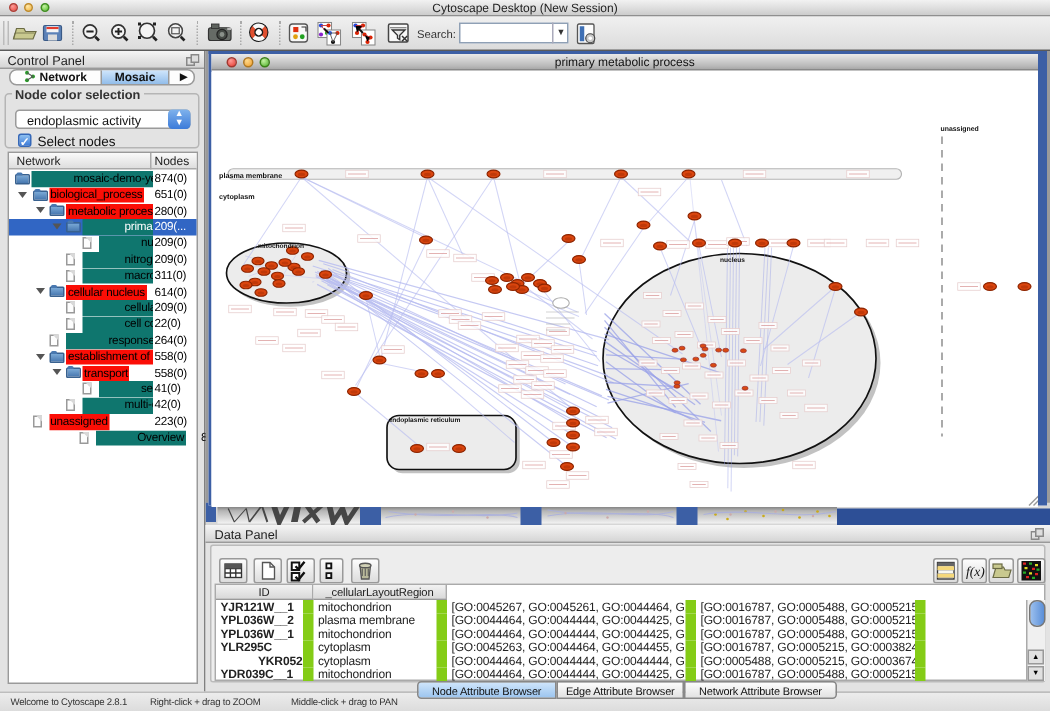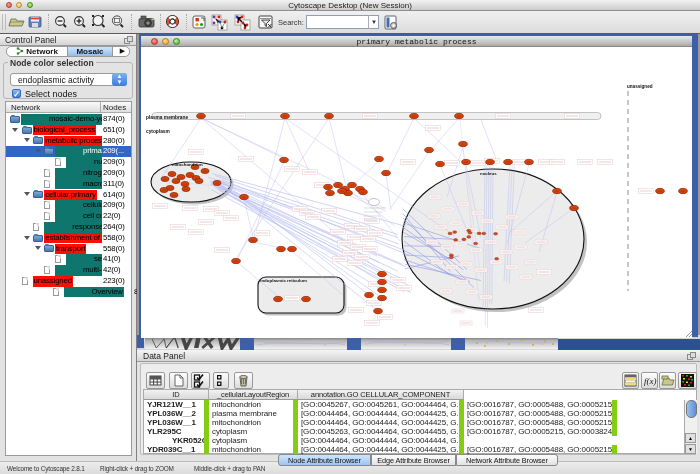--- a/index.html
+++ b/index.html
@@ -45,31 +45,31 @@
 .fold:before{content:"";position:absolute;left:0px;top:-2px;width:4px;height:2px;background:#4878b0;border-radius:1px 1px 0 0;}
 .page{position:absolute;top:0.8px;width:6px;height:8px;background:#fdfdfd;border:1px solid #999;}.page:before{content:"";position:absolute;right:-1px;top:-1px;border:2px solid #d8d8d8;border-left-color:transparent;border-bottom-color:transparent;}
 
 #mdi{left:137px;top:34px;width:563px;height:427px;background:#9a9a9a;overflow:hidden;}
 
 #bstrip{left:0px;top:301px;width:563px;height:17px;}
 
 #frame{left:2px;top:0px;width:559px;height:303px;border:2px solid #3c5fa5;border-right:6px solid #3c5fa5;border-bottom:none;background:#fff;}
 #ftitle{left:0;top:0;width:551px;height:11px;background:linear-gradient(#e9e9e9,#b9b9b9 80%,#a8a8a8);border-bottom:1px solid #888;}
 #ftitle .tl{position:absolute;top:2px;width:7px;height:7px;border-radius:50%;}
-#ftitletext{width:100%;top:1px;text-align:center;font-size:8px;color:#111;font-family:Liberation Mono, monospace;}
+#ftitletext{width:100%;top:1px;text-align:center;font-size:8px;color:#111;}
 #canvas{left:0;top:12px;width:551px;height:290px;background:#fff;}
 
 #dpanel{left:137px;top:350px;width:563px;height:111px;background:#e3e3e3;}
 #dphead{left:0;top:0;width:563px;height:12px;padding:1px 0 0 6px;}
 #dpinner{left:3px;top:13px;width:557px;height:92px;background:#ededed;border:1px solid #bbb;border-radius:2px;}
 .dbtn{position:absolute;top:8px;width:19px;height:17px;background:linear-gradient(#fdfdfd,#dcdcdc);border:1px solid #999;border-radius:2px;}
 
 #dtable{left:2px;top:25px;width:554px;height:65px;background:#fff;border:1px solid #aaa;font-size:8px;letter-spacing:-0.1px;}
 .th{position:absolute;top:0;height:10px;background:linear-gradient(#f2f2f2,#d9d9d9);border-right:1px solid #aaa;border-bottom:1px solid #999;text-align:center;font-size:7.5px;color:#222;overflow:hidden;white-space:nowrap;}
-.td{position:absolute;height:9px;line-height:9px;border-right:5px solid #84cc16;overflow:hidden;white-space:nowrap;color:#222;padding-left:3px;}
+.td{position:absolute;height:9px;line-height:9px;border-right:7px solid #84cc16;overflow:hidden;white-space:nowrap;color:#222;padding-left:3px;}
 #dscroll{left:540px;top:10px;width:13px;height:54px;background:#f0f0f0;border-left:1px solid #aaa;}
 #dthumb{left:1px;top:0px;width:11px;height:18px;background:linear-gradient(90deg,#9cc0ee,#5b8fd8);border:1px solid #777;border-radius:5px;}
 
 #btabs{left:278px;top:454px;width:280px;height:12px;font-size:8px;z-index:30;}
 .btab{position:absolute;top:0;height:12px;border:1px solid #888;background:linear-gradient(#fdfdfd,#e2e2e2);text-align:center;line-height:11px;color:#111;font-size:7.3px;letter-spacing:-0.1px;white-space:nowrap;overflow:hidden;}
 
 #status{left:0;top:461px;width:700px;height:13px;border-top:1px solid #bdbdbd;background:linear-gradient(#ececec,#dcdcdc);font-size:6.4px;letter-spacing:-0.15px;color:#333;}
 #status span{position:absolute;top:3px;}
 </style></head>
 <body>
@@ -261,21 +261,21 @@
           <span class="nval" style="">209(0)</span>
         </div>
         <div class="trow" style="top:76.8px;">
           <i class="page" style="left:38px"></i>
           <span class="lbl gl" style="left:49px;max-width:47px;">macromolecule</span>
           <span class="nval" style="">311(0)</span>
         </div>
         <div class="trow" style="top:87.6px;">
           <i class="tw" style="left:17.8px"></i>
           <i class="fold" style="left:27.3px"></i>
-          <span class="lbl rl" style="left:38.3px;max-width:57.7px;">cellular primary</span>
+          <span class="lbl rl" style="left:38.3px;max-width:57.7px;">cellular nucleus</span>
           <span class="nval" style="">614(0)</span>
         </div>
         <div class="trow" style="top:98.4px;">
           <i class="page" style="left:38px"></i>
           <span class="lbl gl" style="left:49px;max-width:47px;">cellular metabo</span>
           <span class="nval" style="">209(0)</span>
         </div>
         <div class="trow" style="top:109.2px;">
           <i class="page" style="left:38px"></i>
           <span class="lbl gl" style="left:49px;max-width:47px;">cell communicat</span>
@@ -859,40 +859,40 @@
             <rect x="3" y="8" width="2" height="1.5" fill="#2a2"></rect>
             <rect x="7" y="8.5" width="2" height="1.5" fill="#dd2"></rect>
             <rect x="11" y="9" width="2" height="1.5" fill="#d22"></rect>
             <rect x="5" y="11" width="2" height="1.5" fill="#d22"></rect>
             <rect x="9" y="11.5" width="2" height="1.5" fill="#2a2"></rect>
           </g>
         </svg></div>
     <div class="abs" id="dtable">
         <div class="th" style="left:0px;width:65px">ID</div>
         <div class="th" style="left:65px;width:89px">_cellularLayoutRegion</div>
-        <div class="th" style="left:154px;width:166px">annotation.GO CELLULAR_COMPONENT</div>
         <div class="td" style="left:0px;top:10px;width:65px;font-weight:bold;">YJR121W__1</div>
         <div class="td" style="left:65px;top:10px;width:89px;">mitochondrion</div>
         <div class="td" style="left:154px;top:10px;width:166px;">[GO:0045267, GO:0045261, GO:0044464, G...</div>
         <div class="td" style="left:320px;top:10px;width:153px;">[GO:0016787, GO:0005488, GO:0005215, G...</div>
         <div class="td" style="left:0px;top:19px;width:65px;font-weight:bold;">YPL036W__2</div>
         <div class="td" style="left:65px;top:19px;width:89px;">plasma membrane</div>
         <div class="td" style="left:154px;top:19px;width:166px;">[GO:0044464, GO:0044444, GO:0044425, G...</div>
         <div class="td" style="left:320px;top:19px;width:153px;">[GO:0016787, GO:0005488, GO:0005215, G...</div>
         <div class="td" style="left:0px;top:28px;width:65px;font-weight:bold;">YPL036W__1</div>
         <div class="td" style="left:65px;top:28px;width:89px;">mitochondrion</div>
         <div class="td" style="left:154px;top:28px;width:166px;">[GO:0044464, GO:0044444, GO:0044425, G...</div>
         <div class="td" style="left:320px;top:28px;width:153px;">[GO:0016787, GO:0005488, GO:0005215, G...</div>
         <div class="td" style="left:0px;top:37px;width:65px;font-weight:bold;">YLR295C</div>
         <div class="td" style="left:65px;top:37px;width:89px;">cytoplasm</div>
         <div class="td" style="left:154px;top:37px;width:166px;">[GO:0045263, GO:0044464, GO:0044455, G...</div>
         <div class="td" style="left:320px;top:37px;width:153px;">[GO:0016787, GO:0005215, GO:0003824, G...</div>
         <div class="td" style="left:0px;top:46px;width:65px;font-weight:bold;padding-left:28px;">YKR052C</div>
         <div class="td" style="left:65px;top:46px;width:89px;">cytoplasm</div>
         <div class="td" style="left:154px;top:46px;width:166px;">[GO:0044464, GO:0044444, GO:0044444, G...</div>
+        <div class="td" style="left:320px;top:46px;width:153px;">[GO:0005488, GO:0005215, GO:0003674]</div>
         <div class="td" style="left:0px;top:55px;width:65px;font-weight:bold;">YDR039C__1</div>
         <div class="td" style="left:65px;top:55px;width:89px;">mitochondrion</div>
         <div class="td" style="left:154px;top:55px;width:166px;">[GO:0044464, GO:0044444, GO:0044425, G...</div>
         <div class="td" style="left:320px;top:55px;width:153px;">[GO:0016787, GO:0005488, GO:0005215, G...</div>
         <div class="abs" id="dscroll">
           <div class="abs" id="dthumb"></div>
           <div style="position:absolute;left:0;top:33px;width:11px;height:10px;background:#e0e0e0;border:1px solid #999;font-size:5px;text-align:center;line-height:9px;">▲</div>
           <div style="position:absolute;left:0;top:44px;width:11px;height:10px;background:#e0e0e0;border:1px solid #999;font-size:5px;text-align:center;line-height:9px;">▼</div>
         </div>
       </div>

